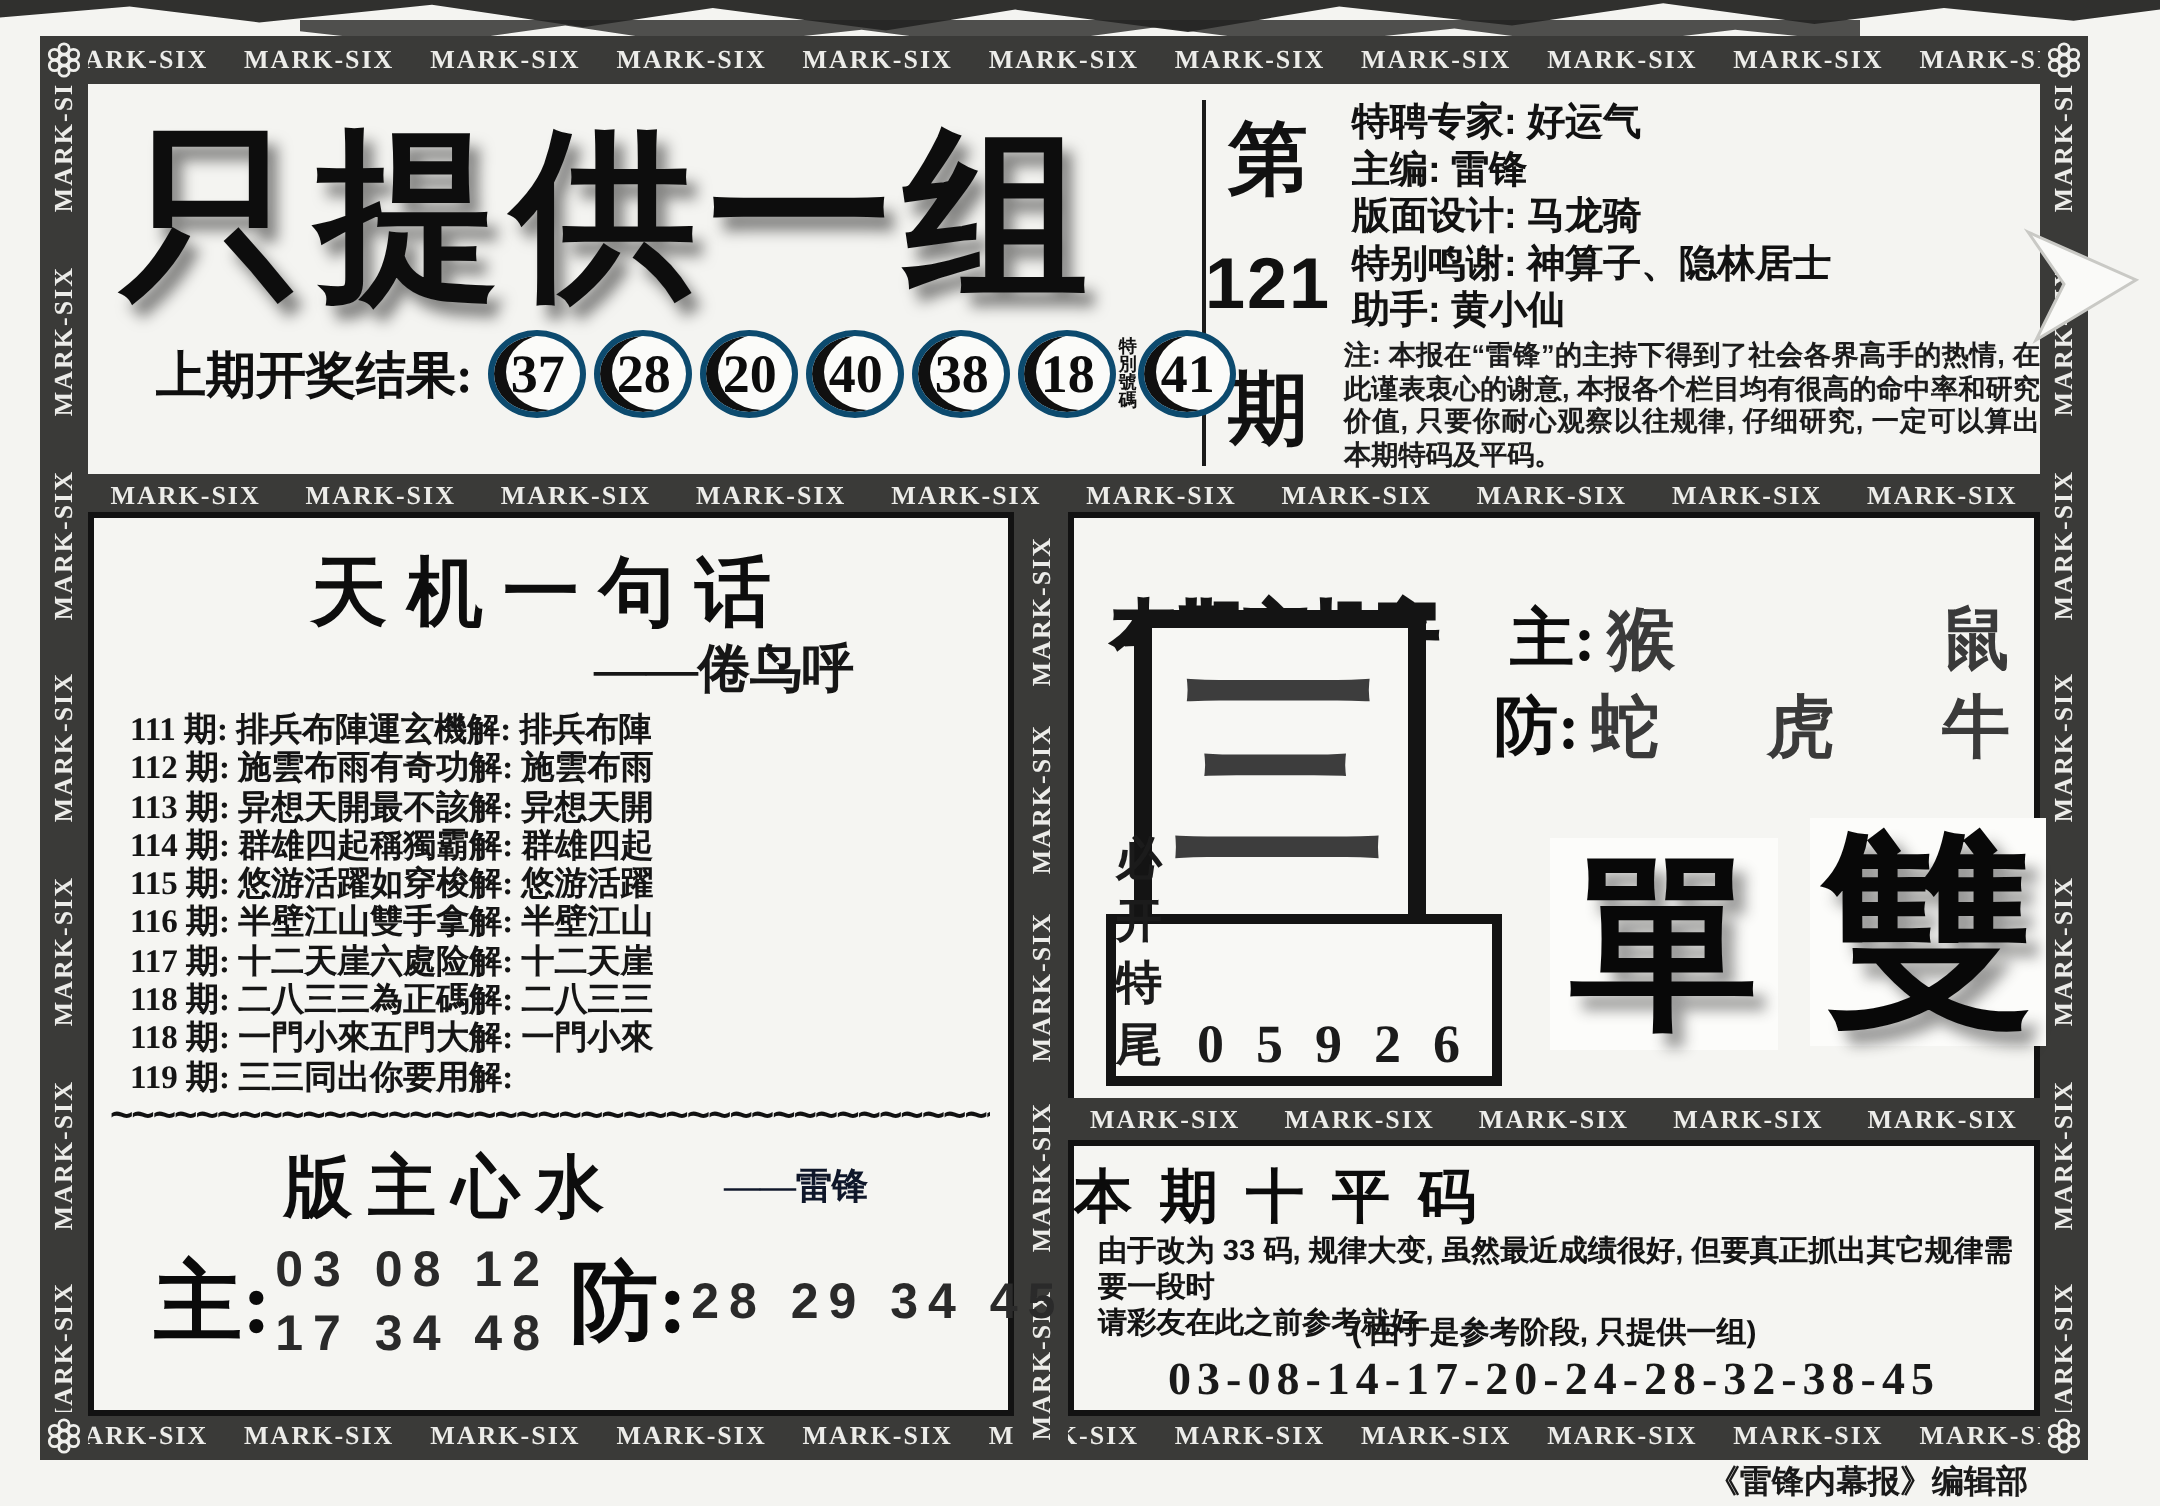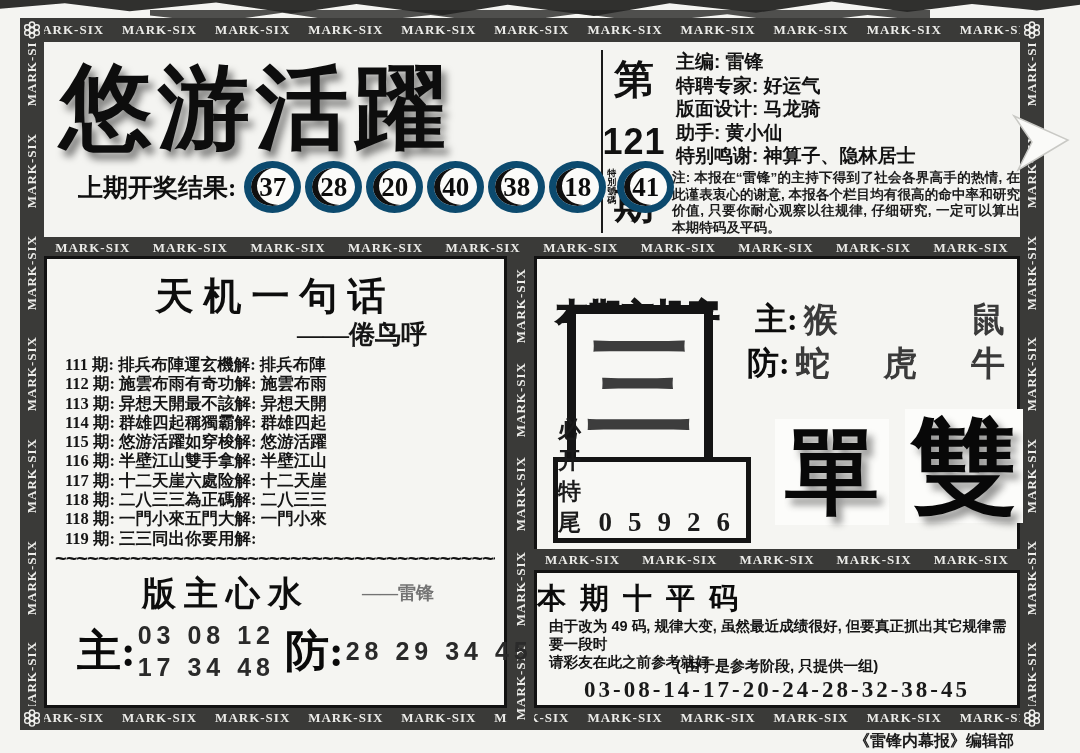--- a/index.html
+++ b/index.html
@@ -45,21 +45,21 @@
     line-height:23.5px;color:#121212;}
   .credits span{display:block;white-space:nowrap;}
   .hdr-note{position:absolute;left:672px;top:170px;width:348px;font-weight:bold;font-size:13.6px;
     line-height:16.5px;color:#1c1c1c;text-align:justify;}
 
   .results{position:absolute;left:78px;top:162px;width:520px;height:50px;display:flex;align-items:center;}
   .results-label{font-family:"Liberation Serif",serif;font-weight:900;font-size:25px;color:#0f0f0f;
     white-space:nowrap;margin-right:8px;}
   .balls{display:flex;align-items:center;gap:4px;}
   .balls .ball{display:flex;align-items:center;justify-content:center;width:43px;height:38px;
-    border:7px solid #0c4a6e;border-radius:50%;font-family:"Liberation Serif",serif;font-weight:900;
+    border:3px solid #0c4a6e;border-radius:50%;font-family:"Liberation Serif",serif;font-weight:900;
     font-size:27px;color:#0c0c0c;box-shadow:inset 6px -1px 0 0 #101010;background:#fbfbf9;}
   .special-label{width:20px;font-size:9px;line-height:9px;font-weight:bold;color:#111;
     margin:0 1px;}
   .ball.special{margin-left:0;}
 
   .arrow-overlay{position:absolute;left:1012px;top:110px;z-index:8;}
 
   
   .panel{position:absolute;background:#f5f5f2;border:3px solid #121212;box-sizing:border-box;}
   .panel-left{left:44px;top:256px;width:463px;height:452px;}
@@ -71,21 +71,21 @@
   .tj-sign{position:absolute;left:250px;top:58px;font-family:"Liberation Serif",serif;
     font-weight:bold;font-size:26px;color:#161616;}
   .tj-list{position:absolute;left:18px;top:96px;width:420px;font-family:"Liberation Serif",serif;
     font-size:16.5px;font-weight:bold;color:#151515;}
   .tj-list span{display:block;line-height:19.3px;white-space:nowrap;}
   .tj-wave{position:absolute;left:8px;top:288px;width:440px;overflow:hidden;white-space:nowrap;
     font-weight:900;font-size:20px;letter-spacing:-1px;color:#111;}
   .bz-title{position:absolute;left:95px;top:312px;font-family:"Liberation Serif",serif;
     font-weight:900;font-size:34px;letter-spacing:8px;color:#0d0d0d;}
   .bz-sign{position:absolute;left:315px;top:322px;font-family:"Liberation Serif",serif;
-    font-weight:bold;font-size:18px;color:#737373;}
+    font-weight:bold;font-size:18px;color:#0f172a;}
   .bz-row{position:absolute;left:30px;top:360px;width:410px;display:flex;align-items:center;}
   .bz-key{font-family:"Liberation Serif",serif;font-weight:900;font-size:44px;color:#0a0a0a;}
   .bz-lines{margin:0 10px 0 2px;font-size:25px;font-weight:bold;color:#2a2a2a;letter-spacing:5px;
     line-height:32px;white-space:nowrap;}
   .bz-lines span{display:block;}
 
   .xj-title{position:absolute;left:20px;top:8px;font-family:"Liberation Sans",sans-serif;
     font-weight:900;font-size:30px;letter-spacing:3px;color:#fbfbf8;
     -webkit-text-stroke:2.4px #141414;text-shadow:0 0 1px #141414;margin-top:28px;}
   .xj-box{position:absolute;left:30px;top:46px;width:128px;height:145px;border:9px solid #141414;
@@ -244,35 +244,35 @@
           <circle cx="12" cy="5.4" r="3.1"></circle>
           <circle cx="17.7" cy="8.7" r="3.1"></circle>
           <circle cx="17.7" cy="15.3" r="3.1"></circle>
           <circle cx="12" cy="18.6" r="3.1"></circle>
           <circle cx="6.3" cy="15.3" r="3.1"></circle>
           <circle cx="6.3" cy="8.7" r="3.1"></circle>
         </g>
       </svg>
     </div>
 
-  <div class="masthead">悠游活躍</div>
+  <div class="masthead">只提供一组</div>
   <div class="hdr-divider"></div>
 
   <div class="issue">
     <span class="zh">第</span>
     <span class="num">121</span>
     <span class="zh">期</span>
   </div>
 
   <div class="credits">
+      <span>特聘专家: 好运气</span>
       <span>主编: 雷锋</span>
-      <span>特聘专家: 好运气</span>
       <span>版面设计: 马龙骑</span>
+      <span>特别鸣谢: 神算子、隐林居士</span>
       <span>助手: 黄小仙</span>
-      <span>特别鸣谢: 神算子、隐林居士</span>
     </div>
 
   <div class="hdr-note">注: 本报在“雷锋”的主持下得到了社会各界高手的热情, 在此谨表衷心的谢意, 本报各个栏目均有很高的命中率和研究价值, 只要你耐心观察以往规律, 仔细研究, 一定可以算出本期特码及平码。</div>
 
   <div class="results">
     <span class="results-label">上期开奖结果:</span>
     <span class="balls">
         <span class="ball">37</span>
         <span class="ball">28</span>
         <span class="ball">20</span>
@@ -351,21 +351,21 @@
       <span class="tail-l1">必开特尾</span>
       <span class="tail-l2">05926</span>
     </div>
     <div class="danshuang dan">單</div>
     <div class="danshuang shuang">雙</div>
   </div>
 
   <div class="panel panel-pingma">
     <div class="pm-title">本期十平码</div>
     <div class="pm-body">
-        <span>由于改为 49 码, 规律大变, 虽然最近成绩很好, 但要真正抓出其它规律需要一段时</span>
+        <span>由于改为 33 码, 规律大变, 虽然最近成绩很好, 但要真正抓出其它规律需要一段时</span>
         <span>请彩友在此之前参考就好</span>
       </div>
     <div class="pm-note">( 由于是参考阶段, 只提供一组)</div>
     <div class="pm-numbers">03-08-14-17-20-24-28-32-38-45</div>
   </div>
 
   <div class="footer">《雷锋内幕报》编辑部</div>
 
 </div>
 

